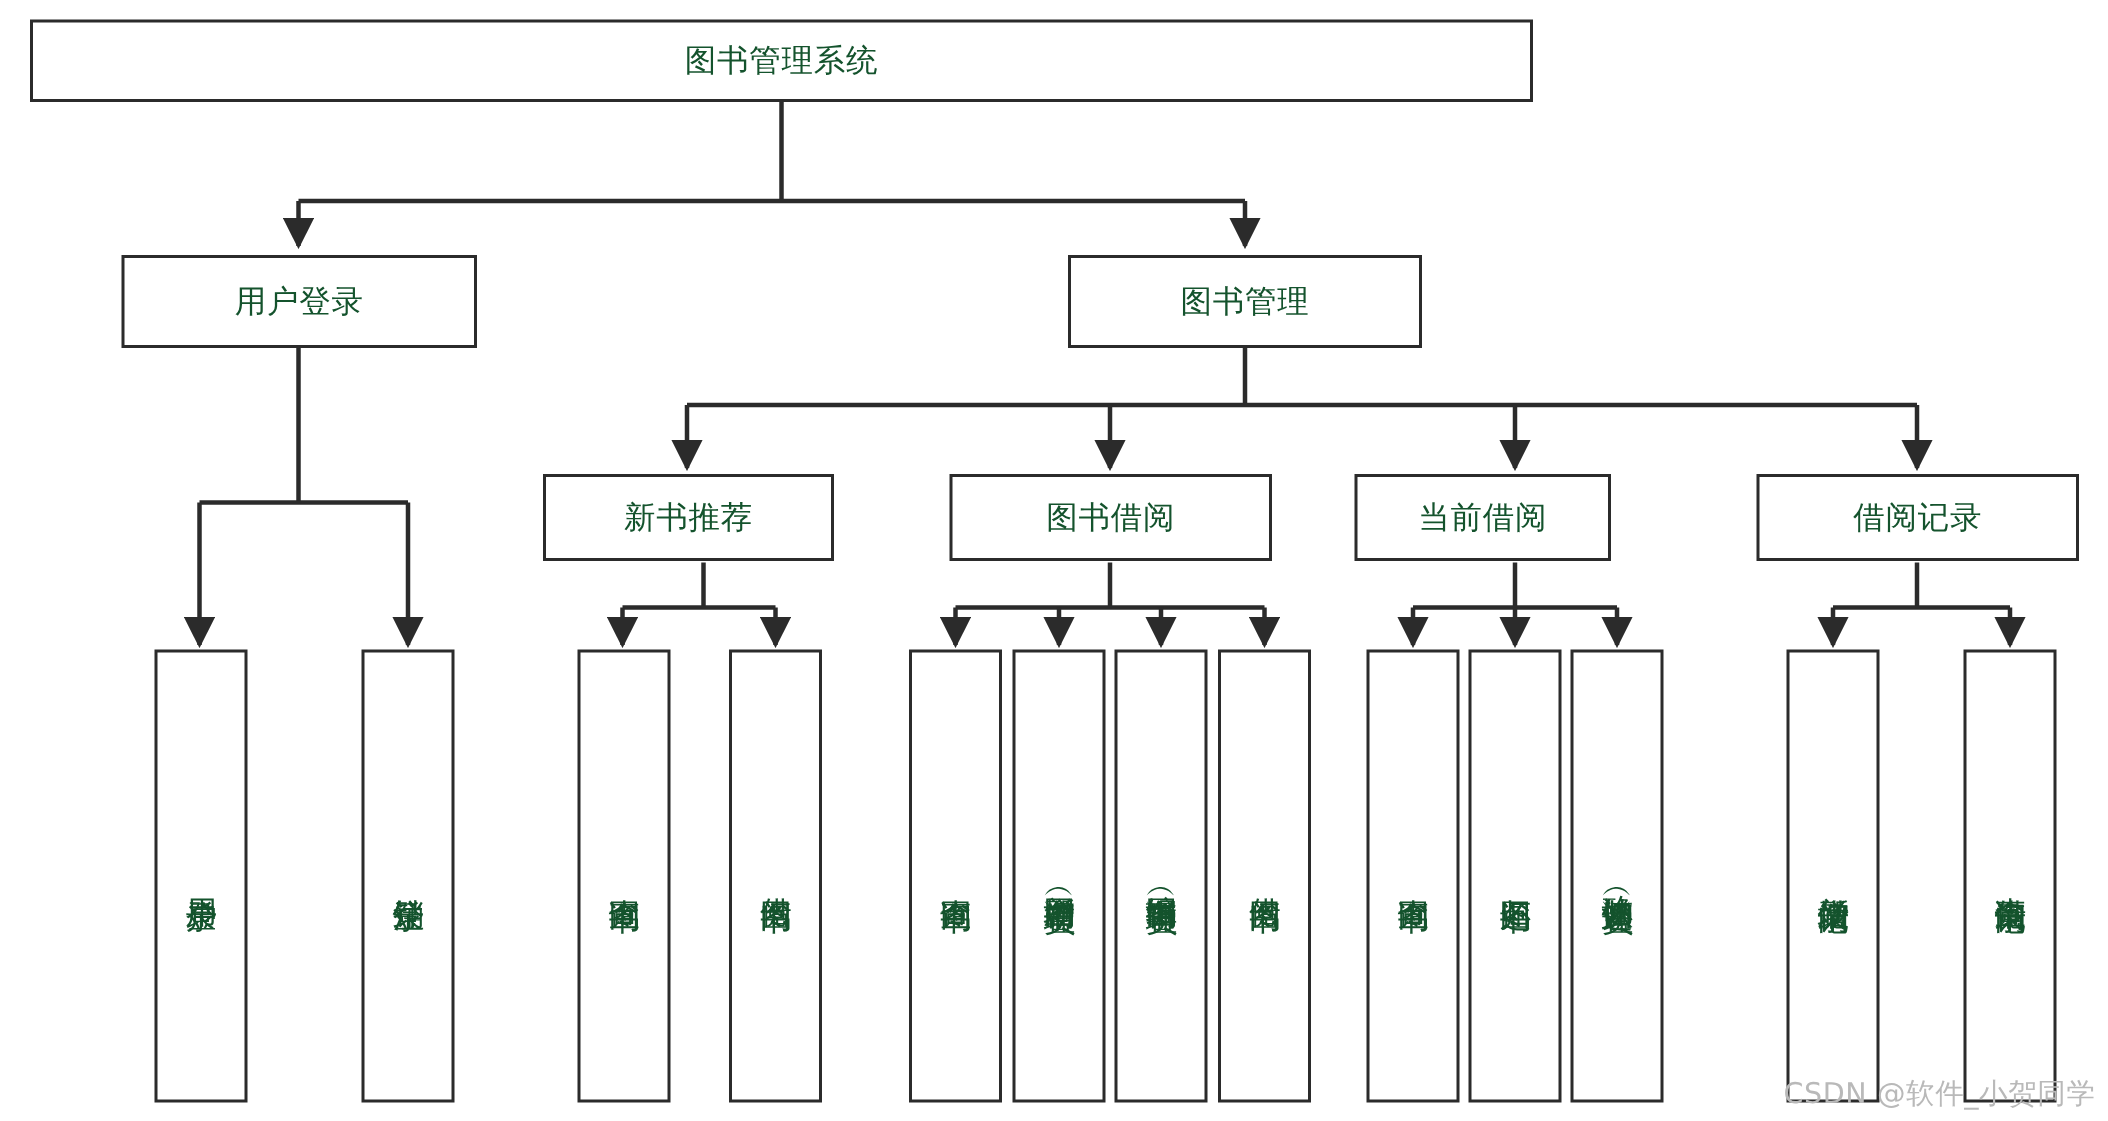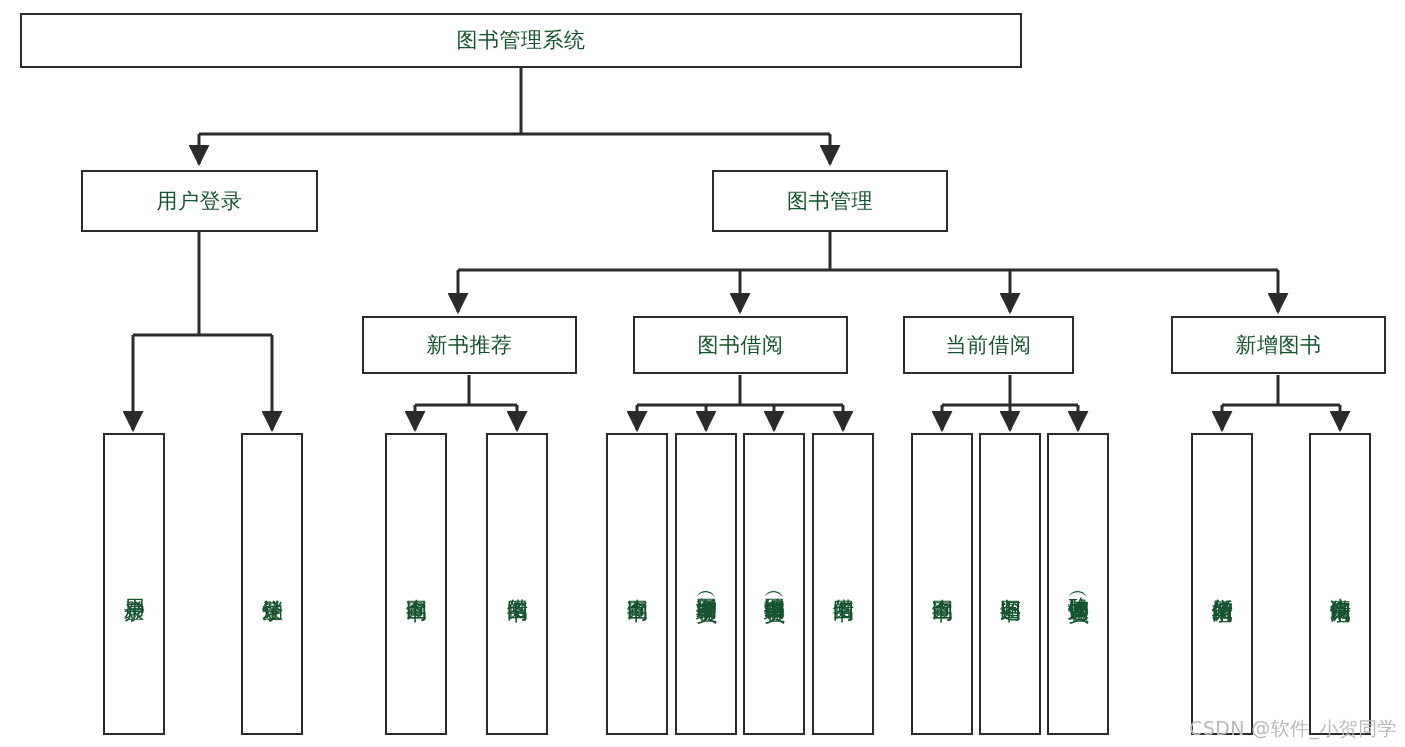--- a/index.html
+++ b/index.html
@@ -127,31 +127,31 @@
     <span class="node-label">图书管理系统</span>
   </div>
 
   <div class="node horizontal" style="left:81px; top:170px; width:237px; height:62px;">
     <span class="node-label">用户登录</span>
   </div>
   <div class="node horizontal" style="left:712px; top:170px; width:236px; height:62px;">
     <span class="node-label">图书管理</span>
   </div>
 
-  <div class="node horizontal" style="left:362px; top:316px; width:215px; height:58px;">
+  <div class="node horizontal" style="left:362px; top:316px; width:194px; height:58px;">
     <span class="node-label">新书推荐</span>
   </div>
   <div class="node horizontal" style="left:633px; top:316px; width:215px; height:58px;">
     <span class="node-label">图书借阅</span>
   </div>
   <div class="node horizontal" style="left:903px; top:316px; width:171px; height:58px;">
     <span class="node-label">当前借阅</span>
   </div>
   <div class="node horizontal" style="left:1171px; top:316px; width:215px; height:58px;">
-    <span class="node-label">新增图书</span>
+    <span class="node-label">借阅记录</span>
   </div>
 
   <div class="node vertical" style="left:103px; top:433px; width:62px; height:302px;">
     <span class="node-label">用户登录</span>
   </div>
   <div class="node vertical" style="left:241px; top:433px; width:62px; height:302px;">
     <span class="node-label">注销登录</span>
   </div>
 
   <div class="node vertical" style="left:385px; top:433px; width:62px; height:302px;">

